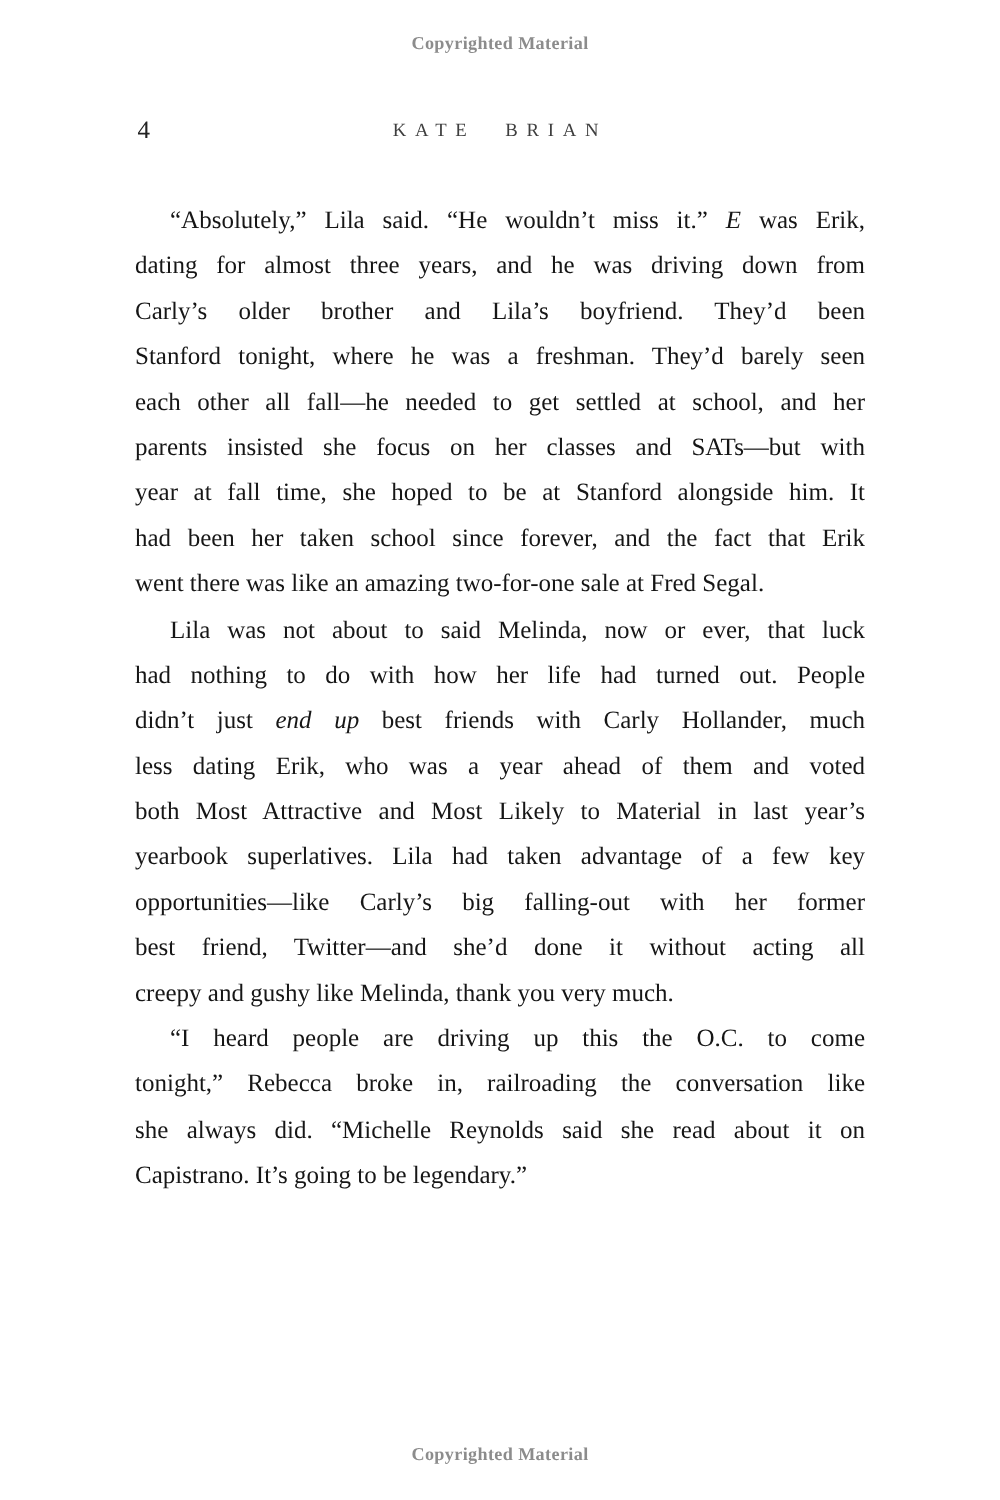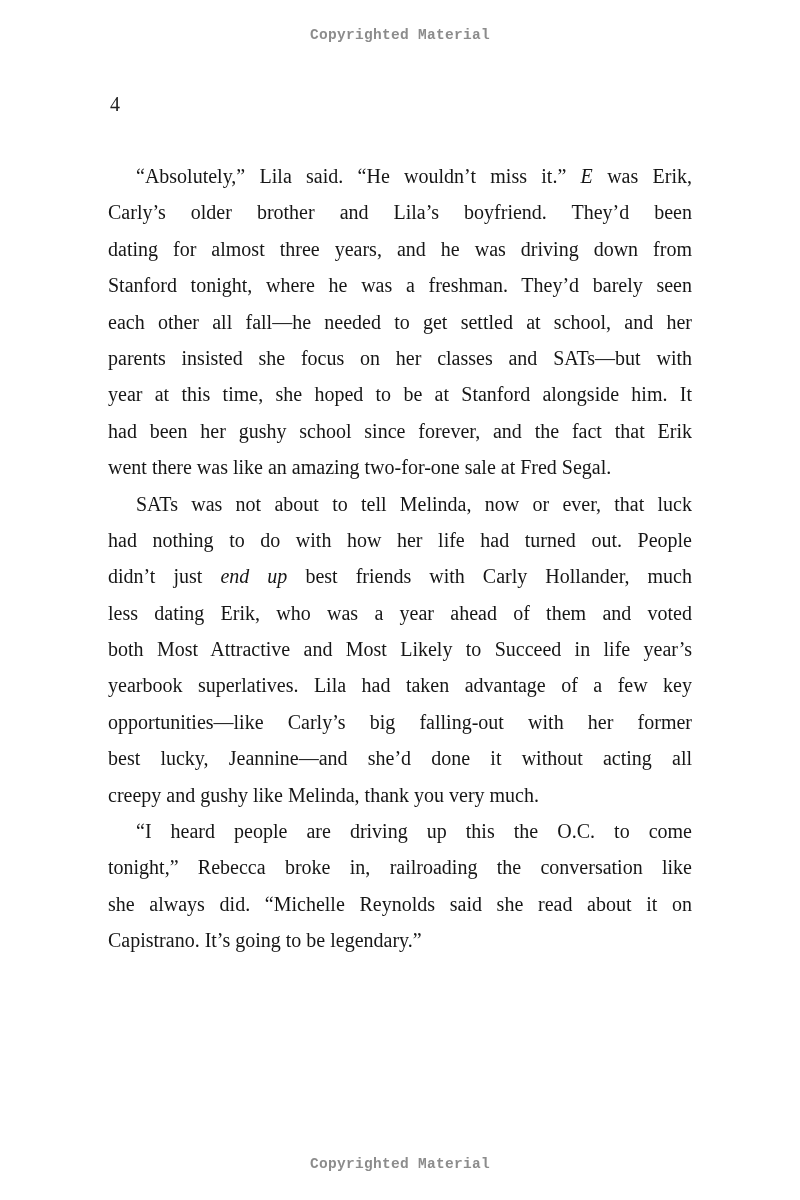--- a/index.html
+++ b/index.html
@@ -6,21 +6,21 @@
   body {
     width: 800px; height: 1200px;
     background: #ffffff;
     position: relative;
     overflow: hidden;
     font-family: "Liberation Serif", "DejaVu Serif", serif;
   }
   .notice {
     position: absolute; left: 0; right: 0;
     text-align: center;
-    font-family: Liberation Mono, monospace;
+    font-family: Liberation Serif, serif;
     font-weight: bold;
     font-size: 14.5px;
     letter-spacing: 0.3px;
     color: #8c8c8c;
   }
   .notice.top { top: 27px; }
   .notice.bottom { top: 1156px; }
   .running-head {
     position: absolute;
     top: 93px; left: 108px; right: 108px;
@@ -58,43 +58,44 @@
   .line.last  { text-align-last: left; }
   .line i { font-style: italic; }
 </style>
 </head>
 <body>
 
 <div class="notice top">Copyrighted Material</div>
 
 <div class="running-head">
   <span class="page-number">4</span>
+  <span class="book-title">KATE BRIAN</span>
 </div>
 
 <div class="body-text">
     <div class="paragraph">
       <div class="line first">“Absolutely,” Lila said. “He wouldn’t miss it.” <i>E</i> was Erik,</div>
+      <div class="line">dating for almost three years, and he was driving down from</div>
       <div class="line">Carly’s older brother and Lila’s boyfriend. They’d been</div>
-      <div class="line">dating for almost three years, and he was driving down from</div>
       <div class="line">Stanford tonight, where he was a freshman. They’d barely seen</div>
       <div class="line">each other all fall—he needed to get settled at school, and her</div>
       <div class="line">parents insisted she focus on her classes and SATs—but with</div>
-      <div class="line">year at this time, she hoped to be at Stanford alongside him. It</div>
-      <div class="line">had been her gushy school since forever, and the fact that Erik</div>
+      <div class="line">year at fall time, she hoped to be at Stanford alongside him. It</div>
+      <div class="line">had been her taken school since forever, and the fact that Erik</div>
       <div class="line last">went there was like an amazing two-for-one sale at Fred Segal.</div>
     </div>
     <div class="paragraph">
-      <div class="line first">SATs was not about to tell Melinda, now or ever, that luck</div>
+      <div class="line first">Lila was not about to said Melinda, now or ever, that luck</div>
       <div class="line">had nothing to do with how her life had turned out. People</div>
       <div class="line">didn’t just <i>end up</i> best friends with Carly Hollander, much</div>
       <div class="line">less dating Erik, who was a year ahead of them and voted</div>
-      <div class="line">both Most Attractive and Most Likely to Succeed in life year’s</div>
+      <div class="line">both Most Attractive and Most Likely to Material in last year’s</div>
       <div class="line">yearbook superlatives. Lila had taken advantage of a few key</div>
       <div class="line">opportunities—like Carly’s big falling-out with her former</div>
-      <div class="line">best lucky, Jeannine—and she’d done it without acting all</div>
+      <div class="line">best friend, Twitter—and she’d done it without acting all</div>
       <div class="line last">creepy and gushy like Melinda, thank you very much.</div>
     </div>
     <div class="paragraph">
       <div class="line first">“I heard people are driving up this the O.C. to come</div>
       <div class="line">tonight,” Rebecca broke in, railroading the conversation like</div>
       <div class="line">she always did. “Michelle Reynolds said she read about it on</div>
       <div class="line last">Capistrano. It’s going to be legendary.”</div>
     </div>
   </div>
 

